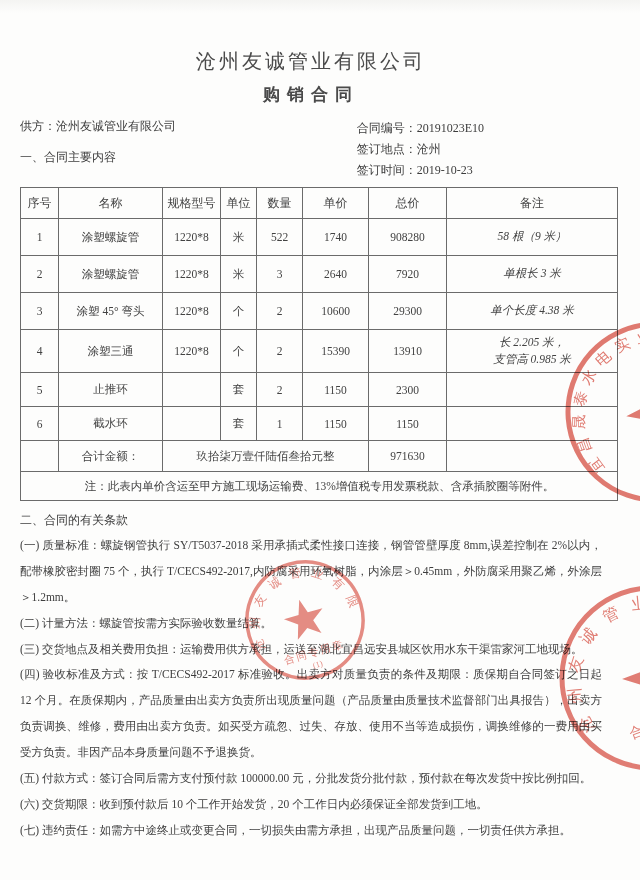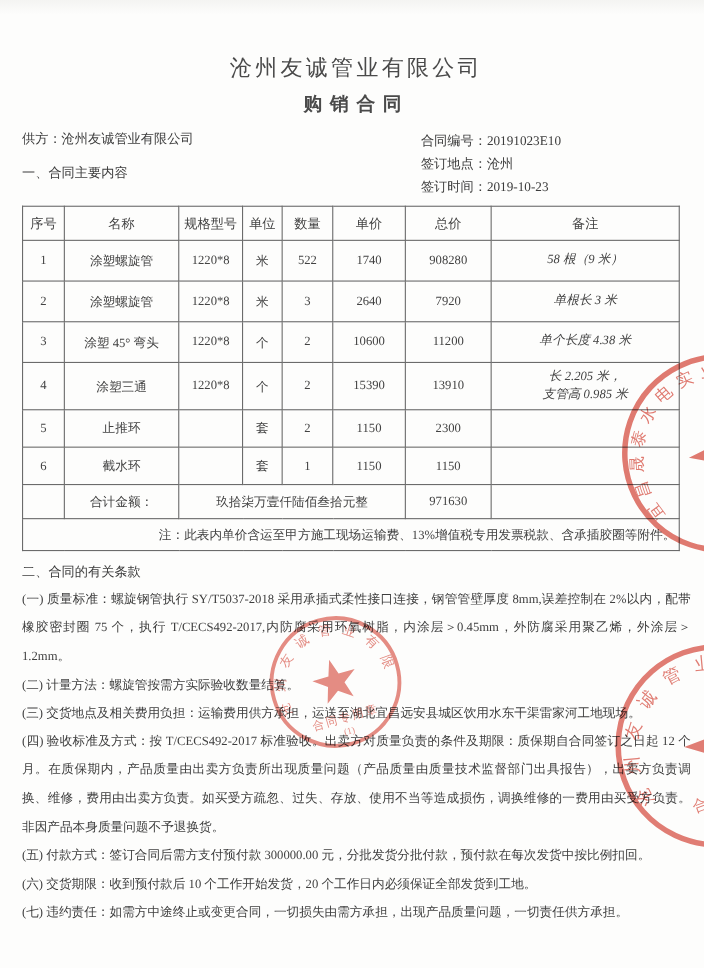--- a/index.html
+++ b/index.html
@@ -4,21 +4,21 @@
 <style>
   * { margin:0; padding:0; box-sizing:border-box; }
   html,body { width:640px; height:880px; }
   body {
     font-family:"Liberation Serif","DejaVu Serif",serif;
     color:#3c3c3c;
     background:#fdfdfc;
   }
   .page {
     position:relative; width:640px; height:880px;
-    padding:0 12px 0 20px; overflow:hidden;
+    padding:0 38px 0 20px; overflow:hidden;
     background:linear-gradient(180deg,#f4f4f2 0%,#fdfdfc 1.5%,#fdfdfc 100%);
   }
   .title {
     margin-top:48px; text-align:center;
     font-size:20px; letter-spacing:3px; color:#4a4a4a;
   }
   .subtitle {
     margin-top:8px; text-align:center;
     font-size:17px; letter-spacing:7px; color:#4a4a4a;font-weight:bold;
   }
@@ -34,21 +34,21 @@
   }
   table.items td, table.items th {
     border:1px solid #6b6b6b; text-align:center;
     font-weight:normal; padding:2px 3px; vertical-align:middle;
   }
   tr.hdr td { height:31px; font-size:12px; }
   tr.datarow td { height:37px; }
   tr.row4 td { height:43px; }
   tr.shortrow td { height:34px; }
   tr.totalrow td { height:31px; }
-  tr.noterow td { height:29px; text-align:right; padding-left:4px; font-size:11.5px;margin-left:48px; }
+  tr.noterow td { height:29px; text-align:center; padding-left:4px; font-size:11.5px;margin-left:48px; }
   .remark { white-space:pre-line; line-height:1.5;font-style:italic; }
   .attach { font-size:11.5px; margin-top:12px; }
   .sec2-heading { font-size:12px; margin-top:11px; }
   .clauses { margin-top:4px; }
   .clause {
     font-size:11.5px; line-height:2.25; text-align:justify; color:#3e3e3e;
   }
   .stamp { position:absolute; mix-blend-mode:multiply; pointer-events:none; }
   .stamp text { fill:#d6473a; font-family:"Liberation Serif","DejaVu Serif",serif; }
   .stamp circle { stroke:#d6473a; fill:none; }
@@ -116,21 +116,21 @@
       <td>7920</td>
       <td class="remark">单根长 3 米</td>
     </tr>
     <tr class="datarow">
       <td>3</td>
       <td>涂塑 45° 弯头</td>
       <td>1220*8</td>
       <td>个</td>
       <td>2</td>
       <td>10600</td>
-      <td>11200</td>
+      <td>29300</td>
       <td class="remark">单个长度 4.38 米</td>
     </tr>
     <tr class="row4">
       <td>4</td>
       <td>涂塑三通</td>
       <td>1220*8</td>
       <td>个</td>
       <td>2</td>
       <td>15390</td>
       <td>13910</td>
@@ -171,21 +171,21 @@
     </table>
 
 
   <div class="sec2-heading">二、合同的有关条款</div>
 
   <div class="clauses">
     <p class="clause">(一) 质量标准：螺旋钢管执行 SY/T5037-2018 采用承插式柔性接口连接，钢管管壁厚度 8mm,误差控制在 2%以内，配带橡胶密封圈 75 个，执行 T/CECS492-2017,内防腐采用环氧树脂，内涂层＞0.45mm，外防腐采用聚乙烯，外涂层＞1.2mm。</p>
     <p class="clause">(二) 计量方法：螺旋管按需方实际验收数量结算。</p>
     <p class="clause">(三) 交货地点及相关费用负担：运输费用供方承担，运送至湖北宜昌远安县城区饮用水东干渠雷家河工地现场。</p>
     <p class="clause">(四) 验收标准及方式：按 T/CECS492-2017 标准验收。出卖方对质量负责的条件及期限：质保期自合同签订之日起 12 个月。在质保期内，产品质量由出卖方负责所出现质量问题（产品质量由质量技术监督部门出具报告），出卖方负责调换、维修，费用由出卖方负责。如买受方疏忽、过失、存放、使用不当等造成损伤，调换维修的一费用由买受方负责。非因产品本身质量问题不予退换货。</p>
-    <p class="clause">(五) 付款方式：签订合同后需方支付预付款 300000.00 元，分批发货分批付款，预付款在每次发货中按比例扣回。</p>
+    <p class="clause">(五) 付款方式：签订合同后需方支付预付款 100000.00 元，分批发货分批付款，预付款在每次发货中按比例扣回。</p>
     <p class="clause">(六) 交货期限：收到预付款后 10 个工作开始发货，20 个工作日内必须保证全部发货到工地。</p>
     <p class="clause">(七) 违约责任：如需方中途终止或变更合同，一切损失由需方承担，出现产品质量问题，一切责任供方承担。</p>
   </div>
 
   <svg class="stamp" style="left:556px; top:312px; opacity:.72; transform:rotate(-26deg);" width="200" height="200" viewBox="-100 -100 200 200">
     <circle r="88" stroke-width="5"></circle>
     <path id="arcA" d="M -70,28 A 74,74 0 1 1 70,28" fill="none"></path>
     <text font-size="15" letter-spacing="7"><textPath href="#arcA">宜昌晟泰水电实业有限责任公司</textPath></text>
     <path class="star" d="M0,-30 L6.9,-9.5 L28.5,-9.3 L11.2,3.6 L17.6,24.3 L0,11.7 L-17.6,24.3 L-11.2,3.6 L-28.5,-9.3 L-6.9,-9.5 Z"></path>
     <text x="0" y="56" text-anchor="middle" font-size="14" letter-spacing="3">合同专用章</text>

